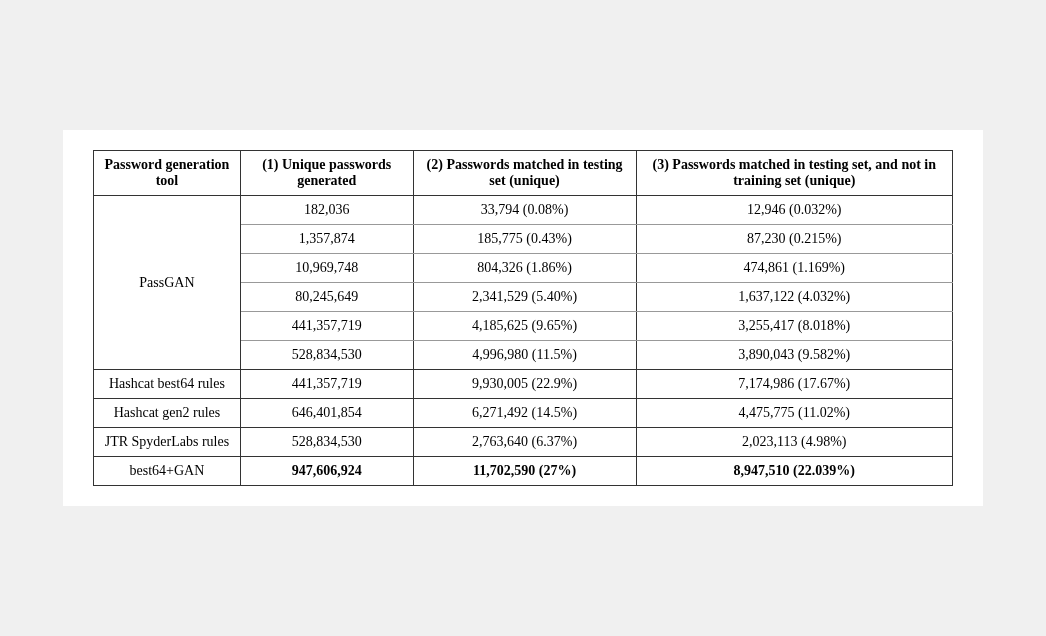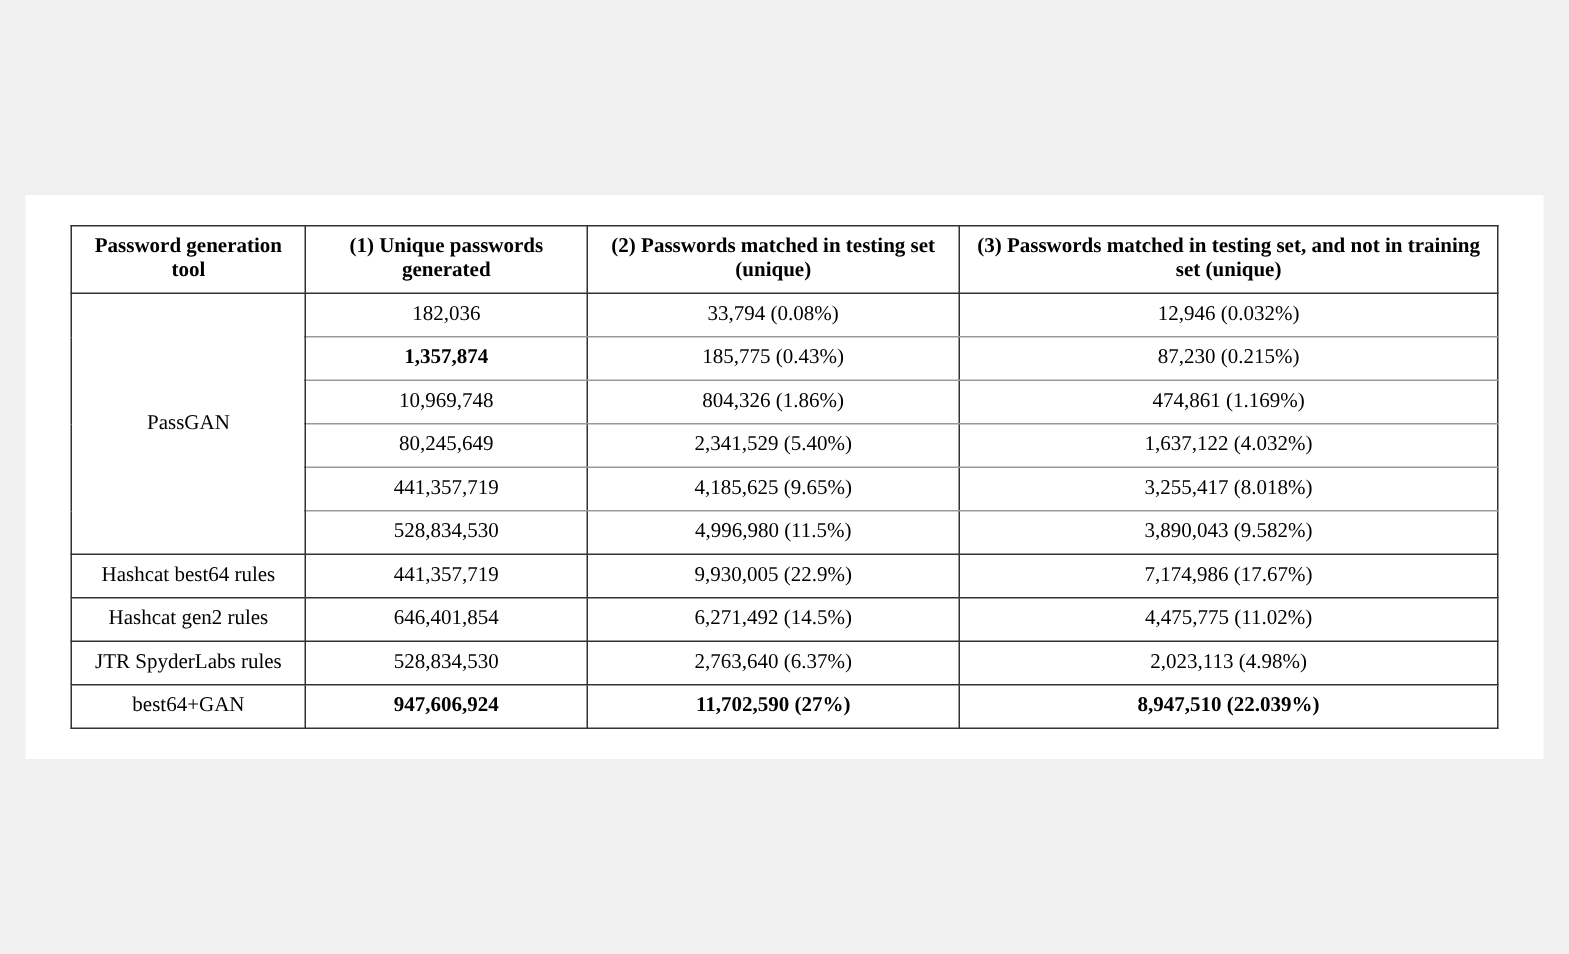--- a/index.html
+++ b/index.html
@@ -15,21 +15,21 @@
       width: 1046px;
       height: 636px;
       font-family: 'Times New Roman', Times, serif;
     }
     .table-container {
       background: white;
       padding: 20px 30px;
     }
     table {
       border-collapse: collapse;
-      width: 952px;
+      width: 860px;
       font-size: 14px;
     }
     th, td {
       border: 1.5px solid #333;
       padding: 6px 10px;
       text-align: center;
       vertical-align: middle;
     }
     thead th {
       font-weight: bold;
@@ -54,21 +54,21 @@
       </tr>
     </thead>
     <tbody id="table-body">
     <tr>
           <td rowspan="6" class="tool-cell">PassGAN</td>
           <td style="border-bottom: 1px solid rgb(153, 153, 153);">182,036</td>
           <td style="border-bottom: 1px solid rgb(153, 153, 153);">33,794 (0.08%)</td>
           <td style="border-bottom: 1px solid rgb(153, 153, 153);">12,946 (0.032%)</td>
         </tr>
         <tr>
-          <td style="border-top: 1px solid rgb(153, 153, 153); border-bottom: 1px solid rgb(153, 153, 153); font-weight: bold;">1,357,874</td>
+          <td style="border-top: 1px solid rgb(153, 153, 153); border-bottom: 1px solid rgb(153, 153, 153);">1,357,874</td>
           <td style="border-top: 1px solid rgb(153, 153, 153); border-bottom: 1px solid rgb(153, 153, 153);">185,775 (0.43%)</td>
           <td style="border-top: 1px solid rgb(153, 153, 153); border-bottom: 1px solid rgb(153, 153, 153);">87,230 (0.215%)</td>
         </tr>
         <tr>
           <td style="border-top: 1px solid rgb(153, 153, 153); border-bottom: 1px solid rgb(153, 153, 153);">10,969,748</td>
           <td style="border-top: 1px solid rgb(153, 153, 153); border-bottom: 1px solid rgb(153, 153, 153);">804,326 (1.86%)</td>
           <td style="border-top: 1px solid rgb(153, 153, 153); border-bottom: 1px solid rgb(153, 153, 153); margin-top: 44px;">474,861 (1.169%)</td>
         </tr>
         <tr>
           <td style="border-top: 1px solid rgb(153, 153, 153); border-bottom: 1px solid rgb(153, 153, 153);">80,245,649</td>

